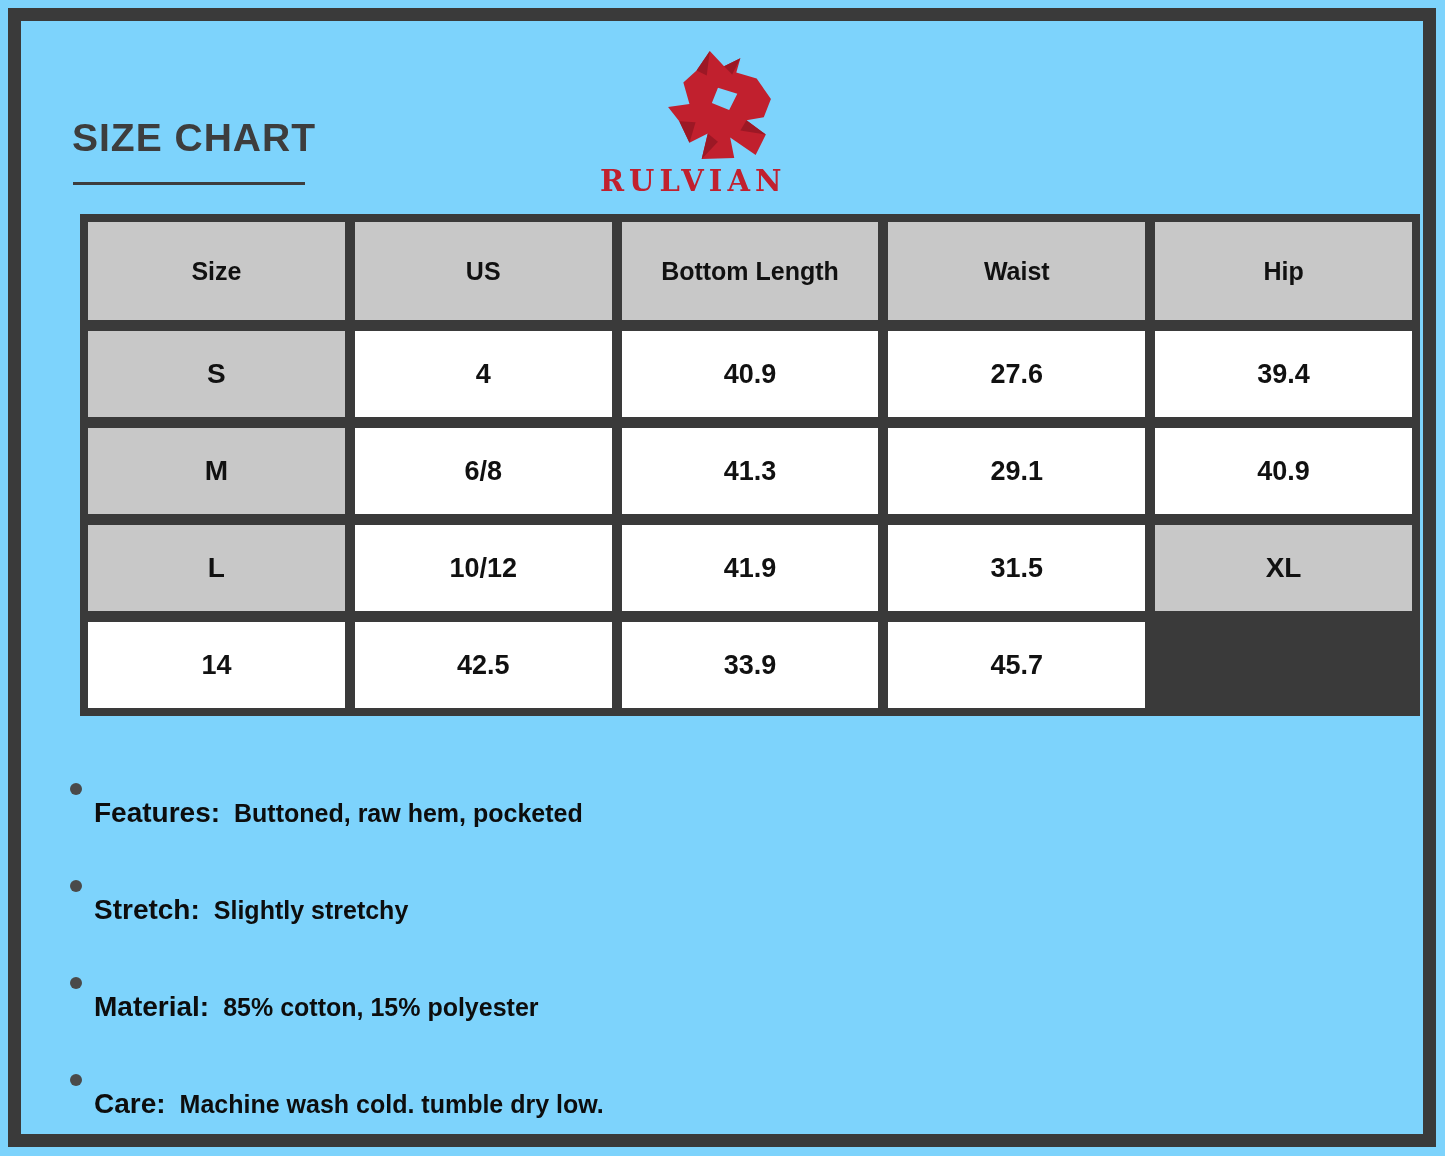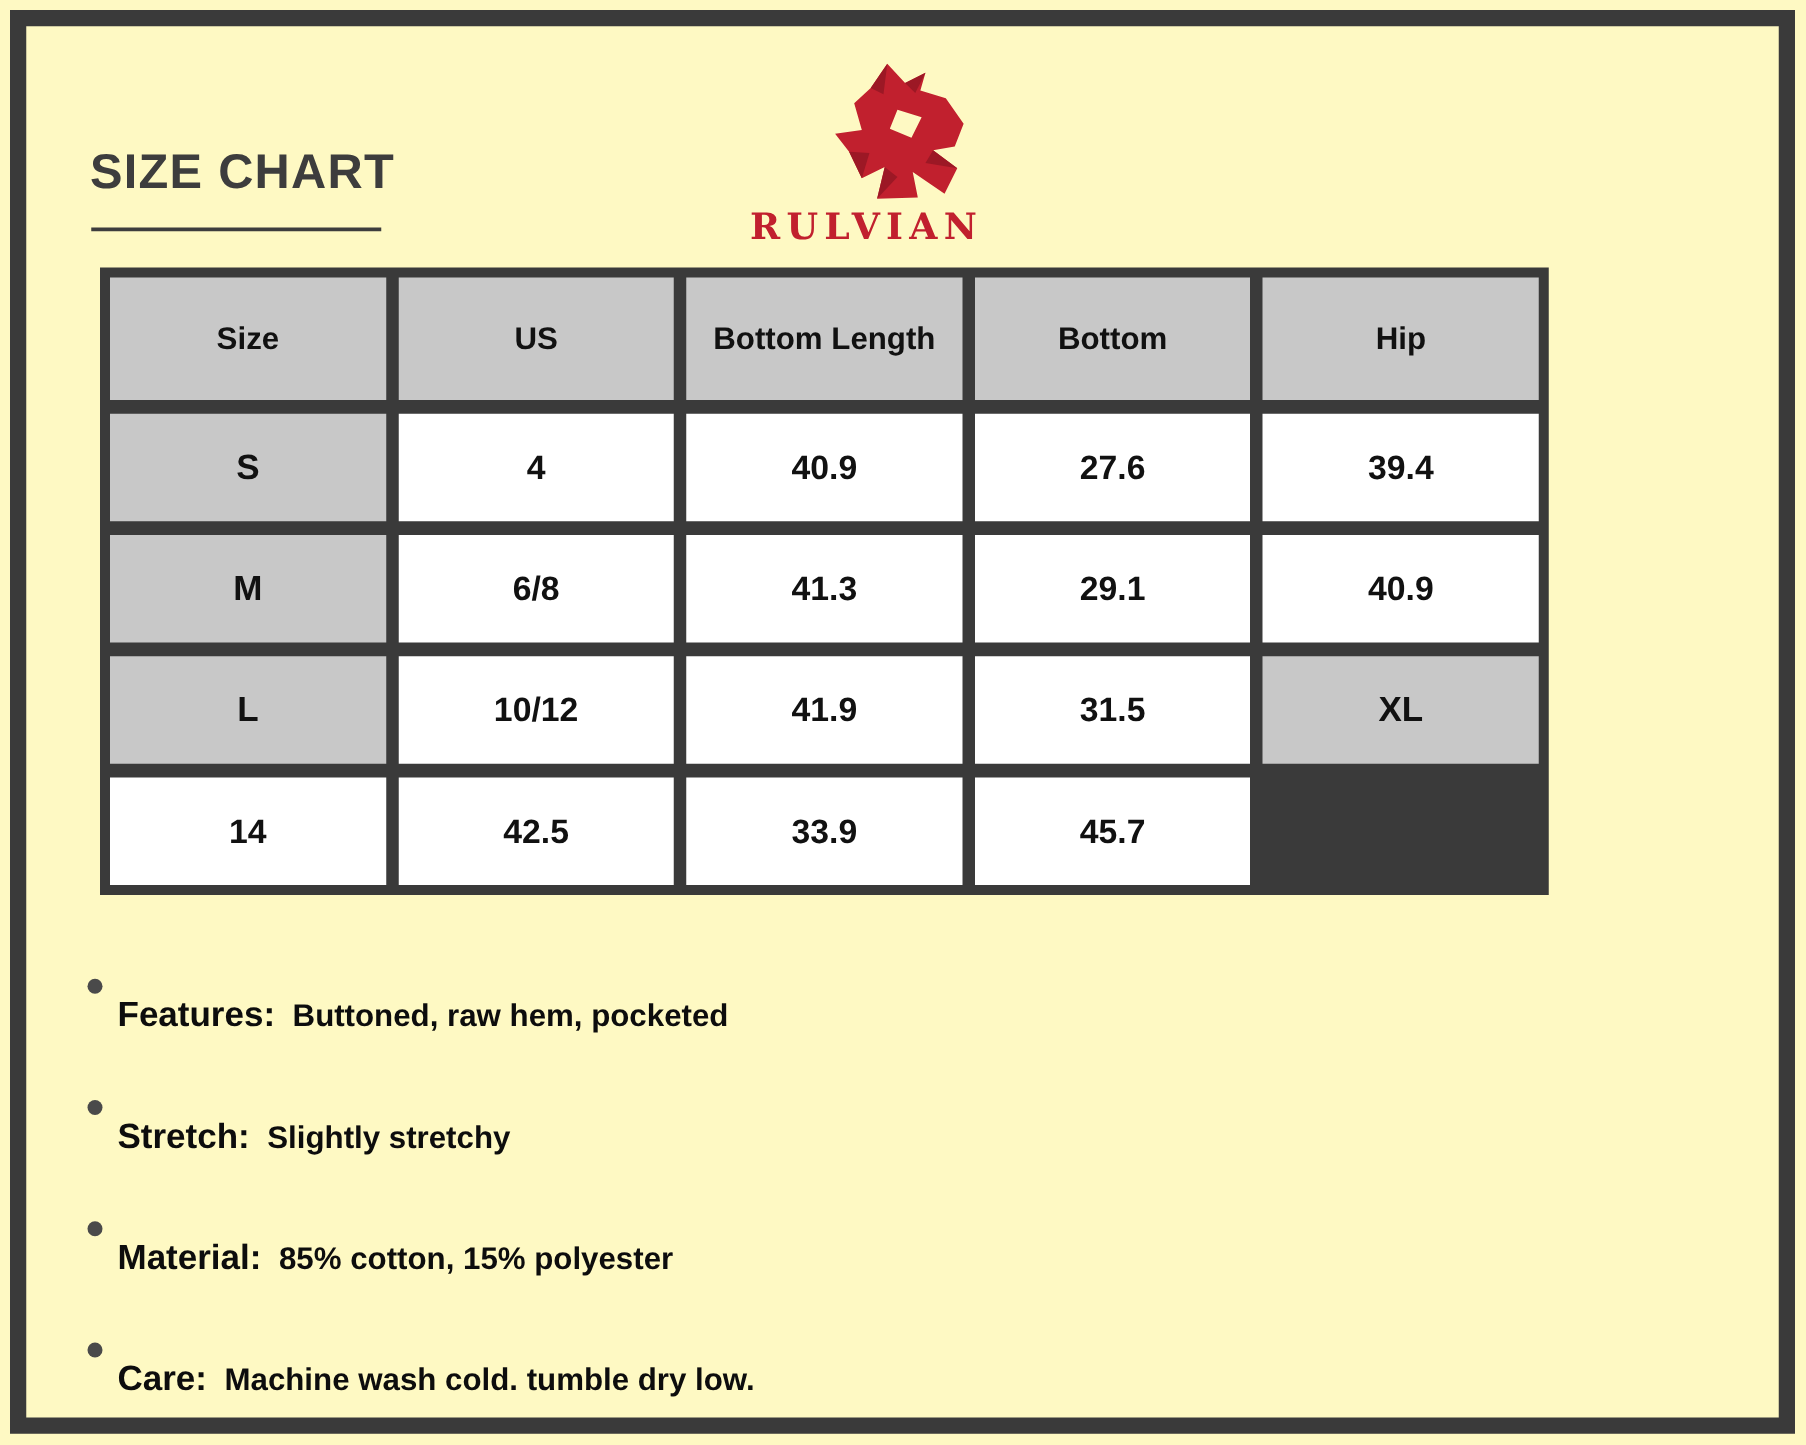--- a/index.html
+++ b/index.html
@@ -5,21 +5,21 @@
   html, body {
     margin: 0;
     padding: 0;
     background: #ffffff;
     font-family: "Liberation Sans", sans-serif;
   }
   #canvas {
     position: relative;
     width: 1445px;
     height: 1156px;
-    background: #fef9c3;
+    background: #7dd3fc;
     overflow: hidden;
   }
   
   .frame {
     position: absolute;
     left: 8px;
     top: 8px;
     right: 9px;
     bottom: 9px;
     border: 13px solid #3a3a3a;
@@ -62,21 +62,21 @@
     font-size: 29px;
     font-weight: bold;
     letter-spacing: 5px;
     color: #c1202e;
   }
   
   .size-table {
     position: absolute;
     left: 80px;
     top: 214px;
-    width: 1159px;
+    width: 1340px;
     box-sizing: border-box;
     background: #3a3a3a;
     padding: 8px;
     display: grid;
     grid-template-columns: repeat(5, 1fr);
     grid-template-rows: 98px 86px 86px 86px 86px;
     gap: 11px 10px;
   }
   .cell {
     display: flex;
@@ -159,21 +159,21 @@
       </svg>
     </span>
     <div class="brand-name">RULVIAN</div>
   </div>
 
   <div class="size-table">
 
     <div class="cell header">Size</div>
     <div class="cell header">US</div>
     <div class="cell header">Bottom Length</div>
-    <div class="cell header">Bottom</div>
+    <div class="cell header">Waist</div>
     <div class="cell header">Hip</div>
 
     <div class="cell sizecol">S</div>
     <div class="cell value">4</div>
     <div class="cell value">40.9</div>
     <div class="cell value">27.6</div>
     <div class="cell value">39.4</div>
 
     <div class="cell sizecol">M</div>
     <div class="cell value">6/8</div>

